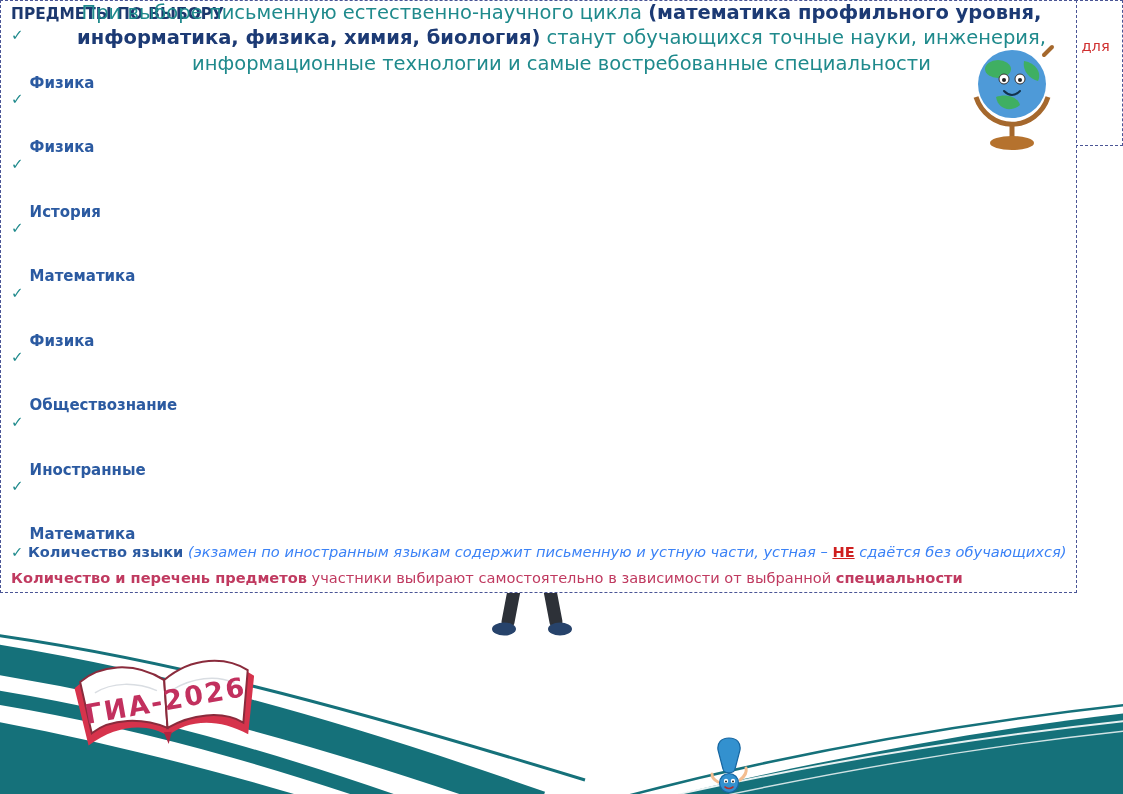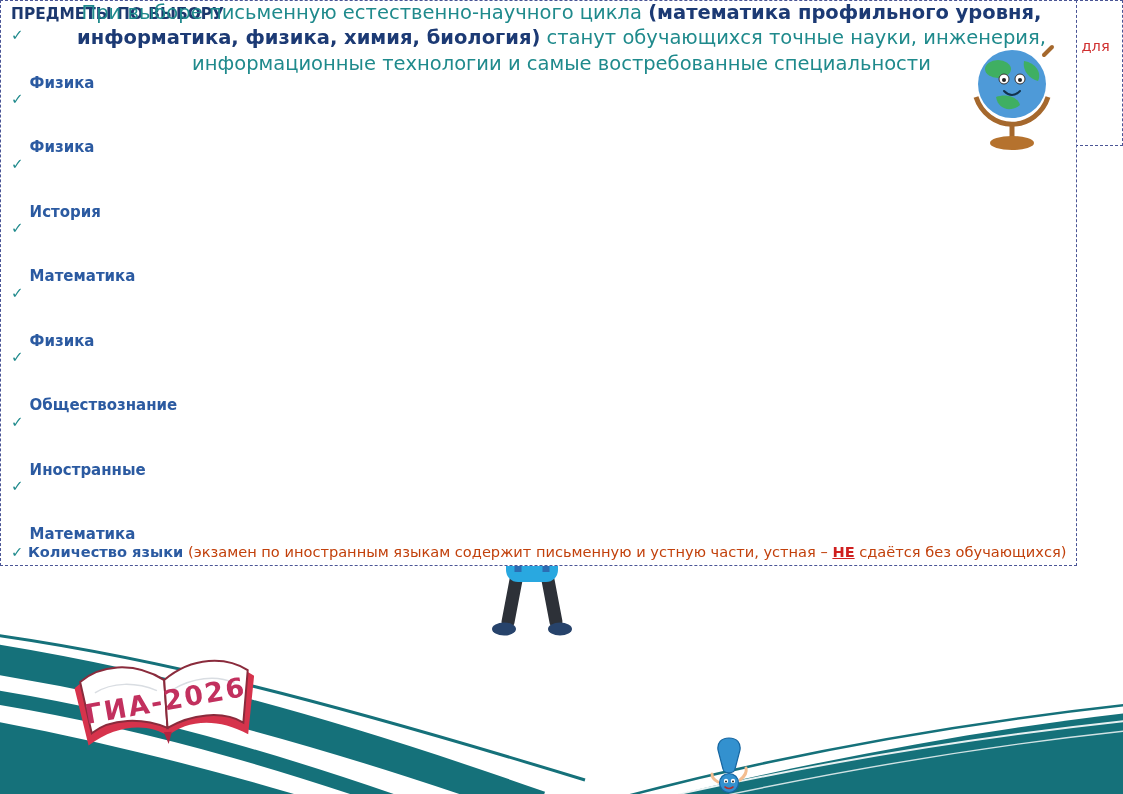--- a/index.html
+++ b/index.html
@@ -23,21 +23,21 @@
   .teal { color:#1f8a8c; }
   .navy { color:#1c386e; font-weight:bold; }
   .red  { color:#d02f2f; }
   .crimson { color:#c03a60; }
   .body-txt { font-size:14.6px; line-height:1.24; }
   .bullet-row { display:flex; gap:4px; }
   .bullet-glyph { color:#c22a55; font-size:13px; line-height:1.4; flex:0 0 auto; }
   .check-glyph { color:#1f8a8c; font-weight:bold; flex:0 0 auto; }
   .subj-row { display:flex; gap:6px; font-size:15px; line-height:1.1; }
   .subj-name { color:#2b5aa1; font-weight:bold;margin-top:48px; }
-  .foreign-desc { color:#c2410c; }
+  .foreign-desc { color:#3b82f6;font-style:italic; }
   .ne { color:#cf1f1f; font-weight:bold; text-decoration:underline; }
   .footer-txt { color:#1f8a8c; font-size:19.5px; line-height:1.3; text-align:center; z-index:2; }
   .footer-bold { color:#1c3a74; font-weight:bold; }
   .blue-line { position:absolute; height:3.5px; background:#3e68b8; border-radius:2px; z-index:2; }
   .badge-text { position:absolute; text-align:center; transform:rotate(-3deg); z-index:2; line-height:1.25; }
   .badge-l1,.badge-l2 { color:#b8295a; font-weight:bold; font-style:italic; font-size:15px; letter-spacing:1.4px; }
   .badge-l3 { color:#24407c; font-weight:bold; font-style:italic; font-size:13.5px; letter-spacing:2px; }
   svg text { font-family:"DejaVu Sans","Liberation Sans",sans-serif; }
 </style>
 </head>
@@ -287,20 +287,23 @@
         <span class="subj-name">Иностранные</span>
       </div>
     <div class="subj-row">
         <span class="check-glyph">✓</span>
         <span class="subj-name">Математика</span>
       </div>
     <div class="body-txt" style="line-height:1.18;">
       <span class="check-glyph">✓</span>
       <span class="subj-name">Количество языки</span><span class="foreign-desc"> (экзамен по иностранным языкам содержит письменную и устную части, устная – </span><span class="ne">НЕ</span><span class="foreign-desc"> сдаётся без обучающихся)</span>
     </div>
+    <div class="crimson body-txt" style="margin-top:9px;">
+      <span style="font-weight:bold;">Количество и перечень предметов</span><span> участники выбирают самостоятельно в зависимости от выбранной </span><span style="font-weight:bold;">специальности</span>
+    </div>
   </div>
 
   <svg class="abs" style="left:66;top:636;z-index:3;" width="200" height="138" viewBox="0 0 200 138">
     <g transform="rotate(-4 100 70)">
       <path d="M10,46 C40,22 80,22 100,48 C120,22 160,22 190,46 L180,104 C150,84 118,86 100,100 C82,86 50,84 20,104 Z" fill="#d6334c"></path>
       <path d="M100,44 C70,22 36,25 16,40 L24,92 C44,78 76,80 100,92 Z" fill="#ffffff" stroke="#8a2b3c" stroke-width="2"></path>
       <path d="M100,44 C130,22 164,25 184,40 L176,92 C156,78 124,80 100,92 Z" fill="#ffffff" stroke="#8a2b3c" stroke-width="2"></path>
       <path d="M96,96 L100,108 L104,96 Z" fill="#b02540"></path>
       <path d="M30,52 C48,42 72,44 92,54" stroke="#d9dde2" stroke-width="1.4" fill="none"></path>
       <path d="M108,54 C128,44 152,42 170,52" stroke="#d9dde2" stroke-width="1.4" fill="none"></path>

